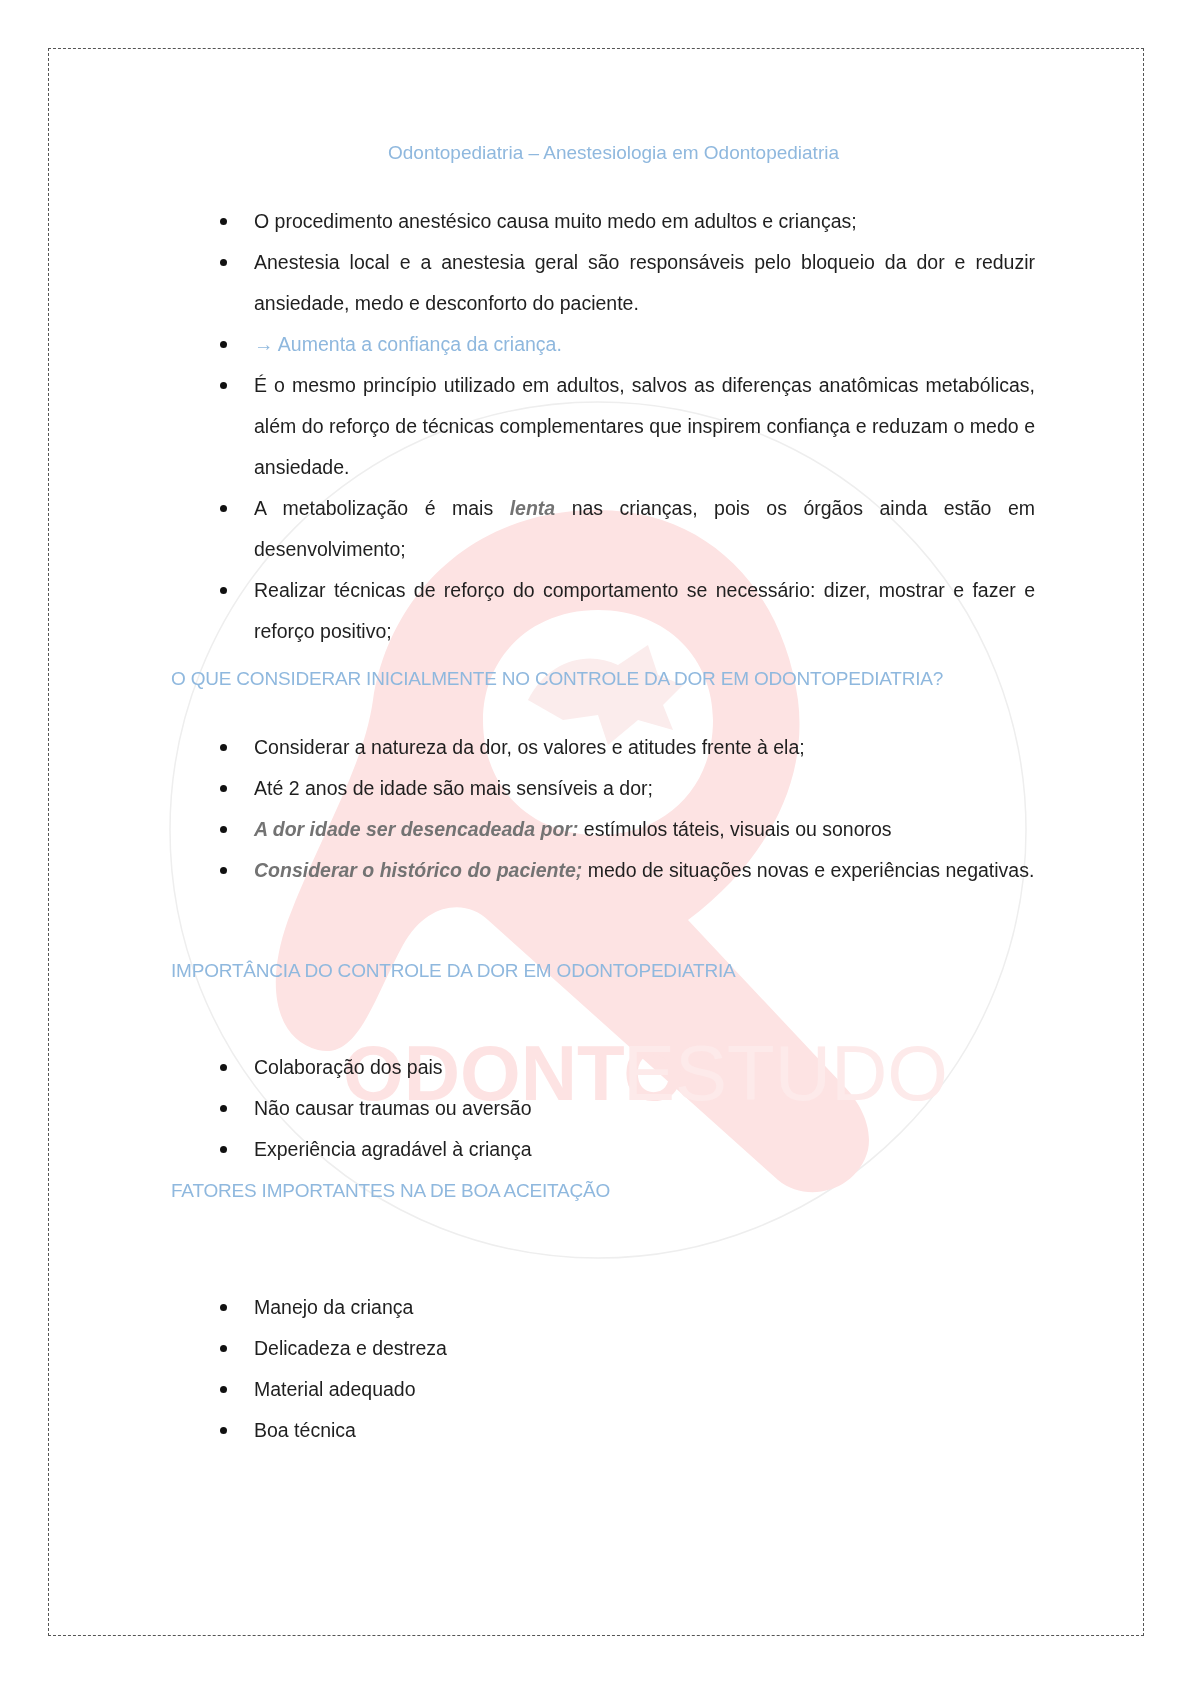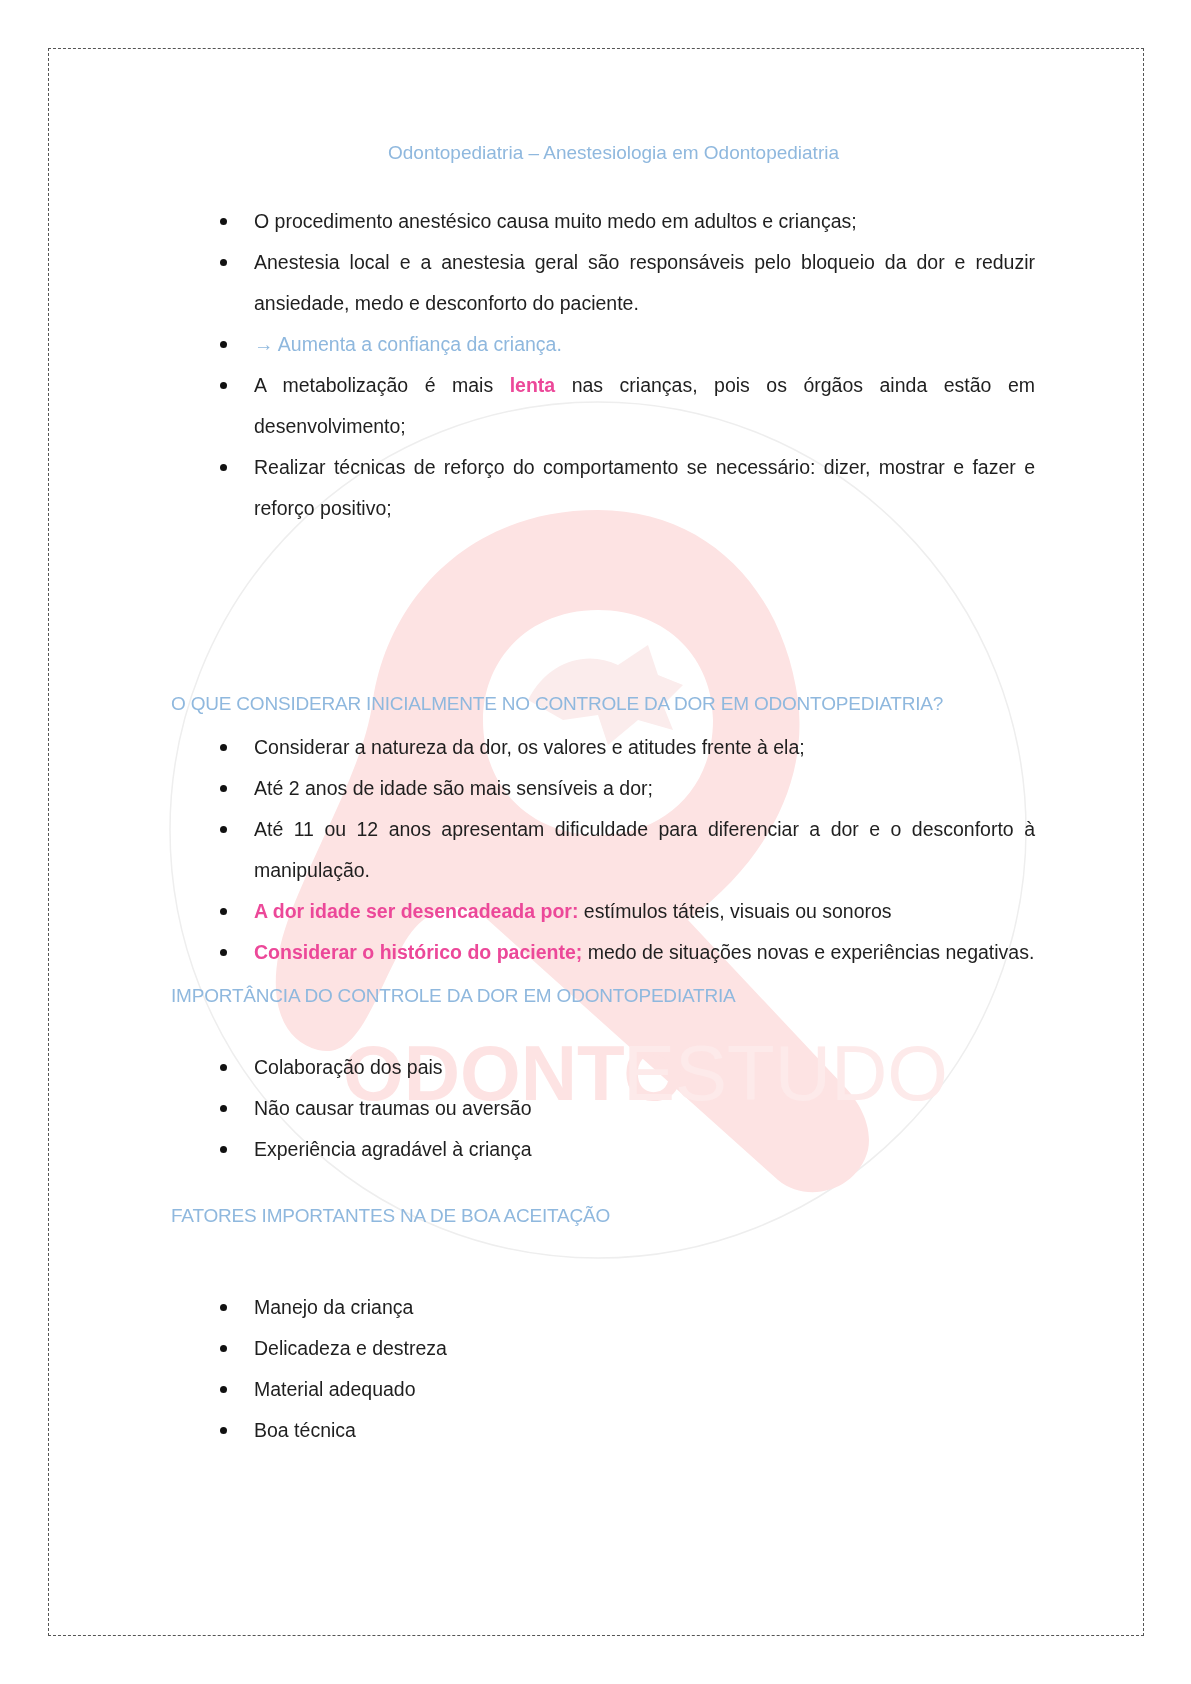--- a/index.html
+++ b/index.html
@@ -4,28 +4,28 @@
   <style>
     html, body { margin: 0; padding: 0; background: #ffffff; }
     body { width: 1191px; height: 1684px; position: relative; overflow: hidden;
            font-family: "Liberation Sans", "DejaVu Sans", sans-serif; color: #1a1a1a; }
     .page-border { position: absolute; left: 48px; top: 48px; width: 1096px; height: 1588px;
                    border: 1.5px dashed #555; box-sizing: border-box; }
     .watermark { position: absolute; left: 168px; top: 400px; width: 860px; height: 860px; z-index: 0; pointer-events: none; }
     .content { position: absolute; left: 0; top: 0; width: 1191px; z-index: 1; }
     .title { position: absolute; top: 142px; left: 18px; width: 1191px; text-align: center;
              font-size: 19px; color: #8fb8de; }
-    .section-heading { position: absolute; left: 171px; font-size: 19px; color: #8fb8de; letter-spacing: -0.2px; margin-top: 25px; }
+    .section-heading { position: absolute; left: 171px; font-size: 19px; color: #8fb8de; letter-spacing: -0.2px; }
     ul.bullets { position: absolute; left: 171px; width: 853px; margin: 11px; padding: 0; list-style: none; }
     ul.bullets li { position: relative; padding-left: 72px; font-size: 19.5px; line-height: 41px;
                     text-align: justify; color: #1f1f1f; }
     ul.bullets li::before { content: ""; position: absolute; left: 38px; top: 17px; width: 7px; height: 7px;
                             border-radius: 50%; background: #111; }
     .accent { color: #8fb8de; }
-    .bold { font-weight: bold; color: #ec4899; }
+    .bold { font-weight: bold; color: #737373; font-style: italic; }
   </style>
 </head>
 <body>
 
 <div class="page-border"></div>
 
 <svg class="watermark" viewBox="0 0 860 860">
   <circle cx="430" cy="430" r="428" fill="none" stroke="#eeeeee" stroke-width="1.5"></circle>
   <g fill="#fde3e3">
     <path d="M430 110 C300 110 220 200 205 300 C195 370 150 440 120 520 C95 590 110 640 150 650 C190 660 205 600 235 545 C260 500 300 500 320 520 L610 780 C640 805 690 790 700 750 C705 725 690 700 675 685 L520 520 C600 460 640 380 630 300 C615 190 540 110 430 110 Z M430 210 C500 210 545 260 545 320 C545 390 495 435 430 435 C365 435 315 390 315 320 C315 260 360 210 430 210 Z"></path>
@@ -39,31 +39,31 @@
 
 <div class="content">
   <div class="title">Odontopediatria – Anestesiologia em Odontopediatria</div>
 
   <ul class="bullets" style="top:190px;">
     <li><span>O procedimento anestésico causa muito medo em adultos e crianças;</span></li>
     <li><span>Anestesia local e a anestesia geral são responsáveis pelo bloqueio da dor e reduzir ansiedade, medo e desconforto do paciente.</span></li>
     <li class="accent">
       <span class="accent">→</span><span class="accent"> Aumenta a confiança da criança.</span>
     </li>
+    <li><span>É o mesmo princípio utilizado em adultos, salvos as diferenças anatômicas metabólicas, além do reforço de técnicas complementares que inspirem confiança e reduzam o medo e ansiedade.</span></li>
     <li>
       <span>A metabolização é mais </span><span class="bold">lenta</span><span> nas crianças, pois os órgãos ainda estão em desenvolvimento;</span>
     </li>
     <li><span>Realizar técnicas de reforço do comportamento se necessário: dizer, mostrar e fazer e reforço positivo;</span></li>
   </ul>
 
   <div class="section-heading" style="top:668px;">O QUE CONSIDERAR INICIALMENTE NO CONTROLE DA DOR EM ODONTOPEDIATRIA?</div>
   <ul class="bullets" style="top:716px;">
     <li><span>Considerar a natureza da dor, os valores e atitudes frente à ela;</span></li>
     <li><span>Até 2 anos de idade são mais sensíveis a dor;</span></li>
-    <li><span>Até 11 ou 12 anos apresentam dificuldade para diferenciar a dor e o desconforto à manipulação.</span></li>
     <li><span class="bold">A dor idade ser desencadeada por:</span><span> estímulos táteis, visuais ou sonoros</span></li>
     <li><span class="bold">Considerar o histórico do paciente;</span><span> medo de situações novas e experiências negativas.</span></li>
   </ul>
 
   <div class="section-heading" style="top:960px;">IMPORTÂNCIA DO CONTROLE DA DOR EM ODONTOPEDIATRIA</div>
   <ul class="bullets" style="top:1036px;">
     <li><span>Colaboração dos pais</span></li>
     <li><span>Não causar traumas ou aversão</span></li>
     <li><span>Experiência agradável à criança</span></li>
   </ul>

